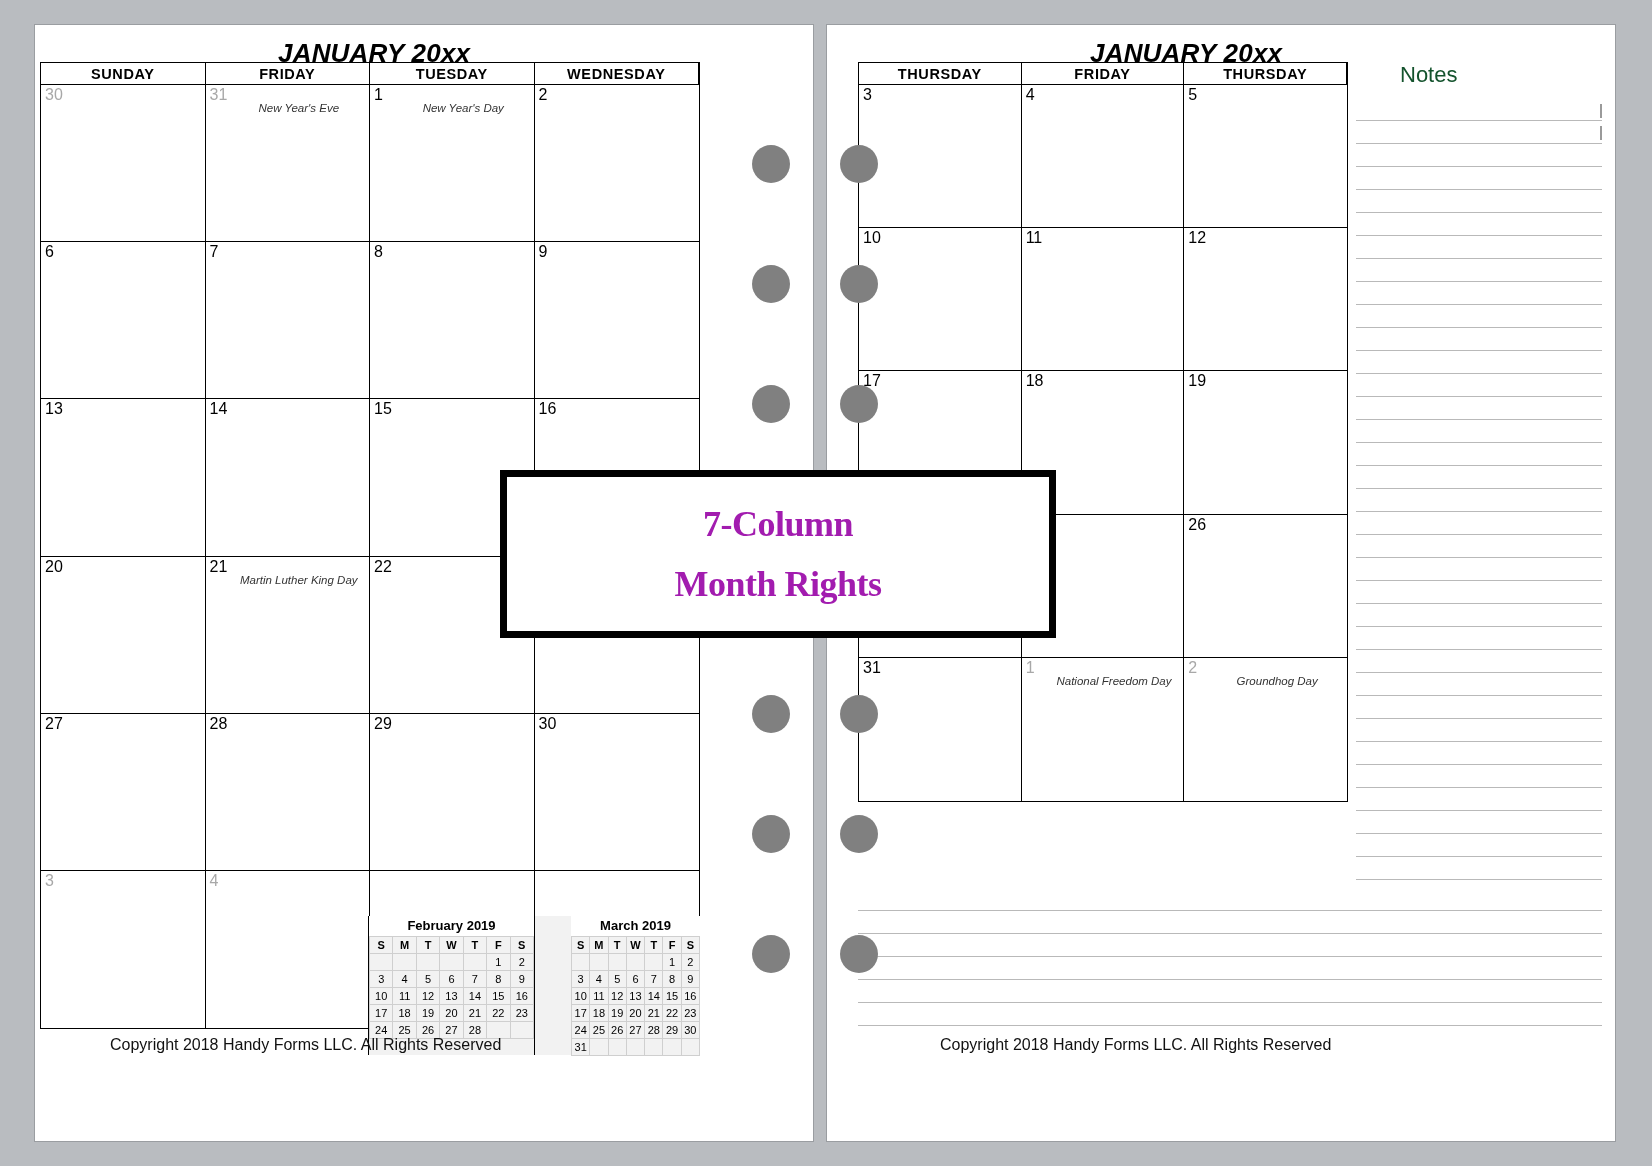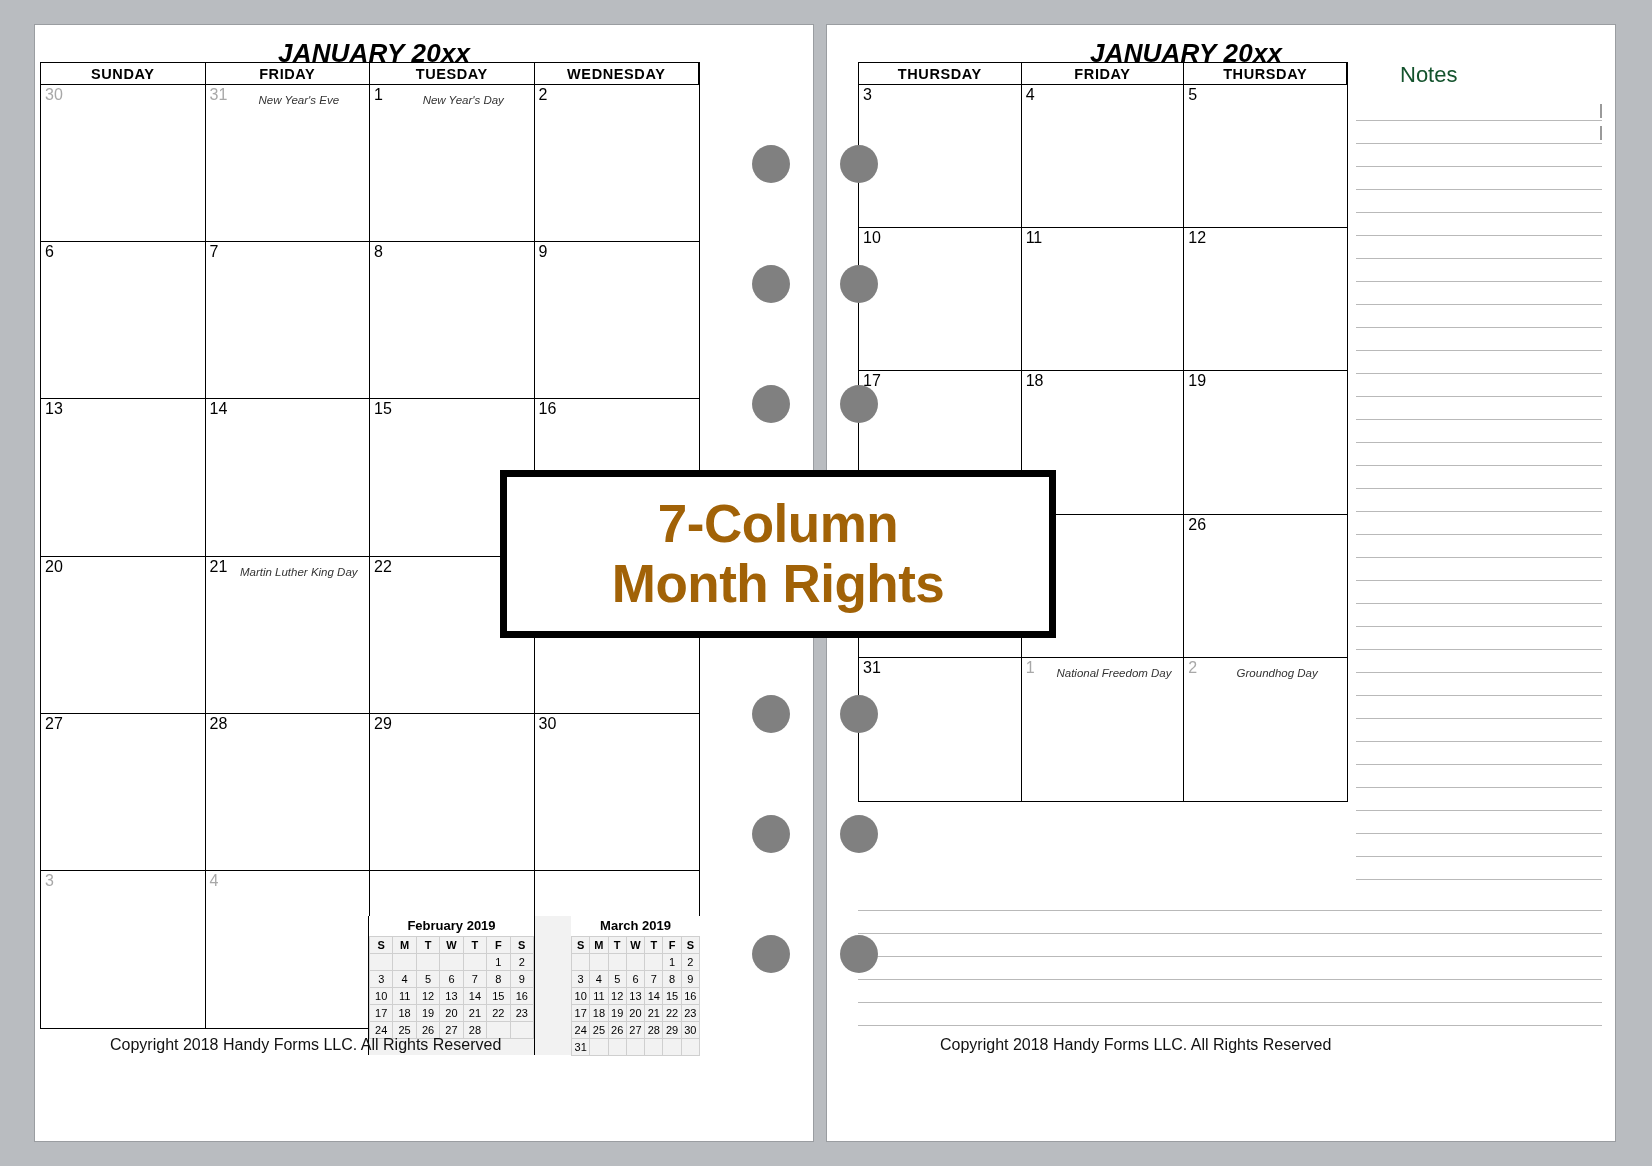--- a/index.html
+++ b/index.html
@@ -75,21 +75,21 @@
   .day-num {
     position: absolute;
     left: 4px; top: 1px;
     font-size: 16px;
     color: #000;
     line-height: 17px;
   }
   .day-num.muted { color: #a8a8a8; }
   .day-note {
     position: absolute;
-    top: 8px;
+    top: 16px;
     left: 26px;
     right: 3px;
     font-size: 11.5px;
     font-style: italic;
     color: #333;
     text-align: center;
     line-height: 14px;
     white-space: nowrap;
   }
 
@@ -217,25 +217,26 @@
     width: 556px; height: 168px;
     background: #ffffff;
     border: 7px solid #000;
     box-sizing: border-box;
     display: flex;
     flex-direction: column;
     align-items: center;
     justify-content: center;
   }
   .banner-line {
-    font-size: 53px;
+    font-size: 36px;
     font-weight: bold;
-    color: #a16207;
+    color: #a21caf;
     line-height: 60px;
     letter-spacing: -0.5px;
+    font-family: Liberation Serif, serif;
   }
 </style>
 </head>
 <body>
 
 <div class="page-frame">
 
   <div class="sheet sheet-left"></div>
 
   <div class="cal-title" style="left:278px; top:38px;">JANUARY 20xx</div>

